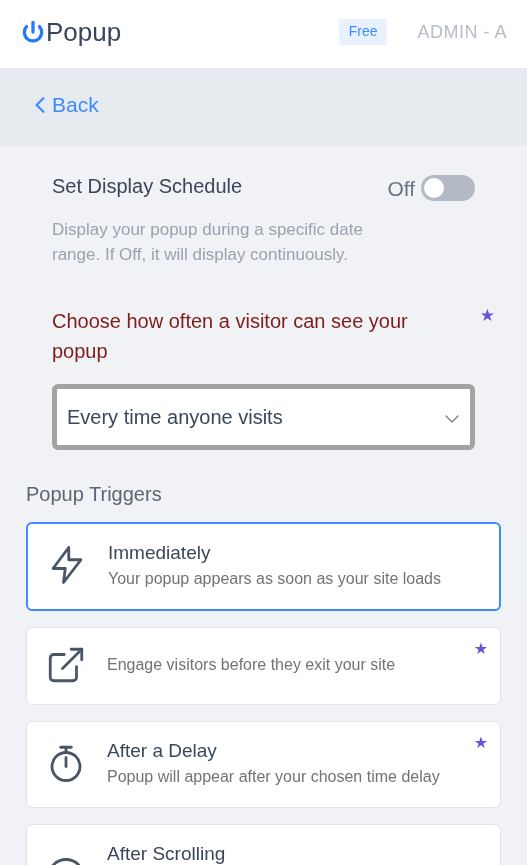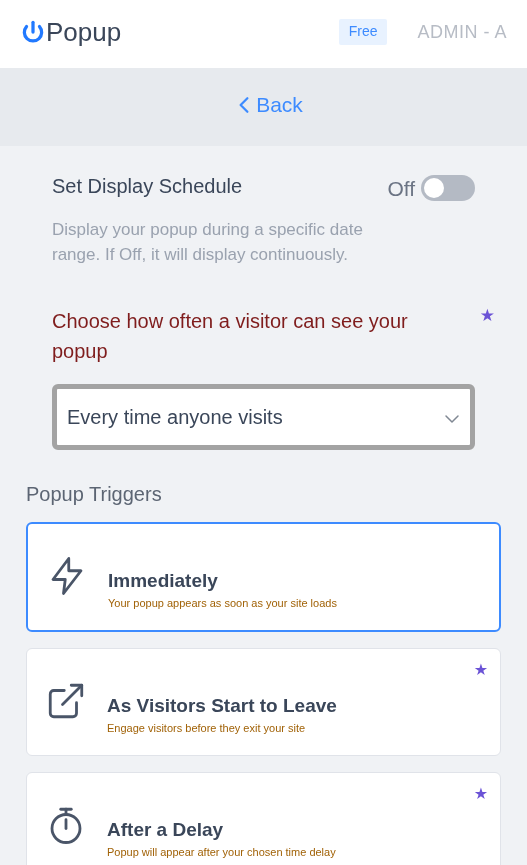--- a/index.html
+++ b/index.html
@@ -46,21 +46,20 @@
     white-space: nowrap;
   }
 
   
   .page-header {
     background: #e7eaee;
     padding: 22px 20px 26px 34px;
     display: flex;
     align-items: center;
     gap: 40px;
-    flex-direction: column;
   }
   .back-link {
     display: flex; align-items: center; gap: 6px;
     color: #3d8bff;
     font-size: 21px;
     font-weight: 400;
     cursor: pointer;
   }
   .back-link svg { width: 12px; height: 18px; color:#3d8bff; }
   .page-title {
@@ -156,28 +155,27 @@
   .trigger-icon {
     width: 42px; height: 42px;
     color:#4a5568;
     flex-shrink:0;
     display:flex; align-items:center; justify-content:center;
   }
   .trigger-icon svg { width: 100%; height: 100%; }
   .trigger-body { flex:1; }
   .trigger-title {
     font-size: 19px;
-    font-weight: 700;
+    font-weight: 400;
     color: #3a4659;
     margin-bottom: 2px;
-    margin-top: 28px;
   }
   .trigger-desc {
-    font-size: 11px;
-    color: #a16207;
+    font-size: 16px;
+    color: #737373;
   }
   .card-star {
     position:absolute; right:12px; top:10px;
     color:#6b53d6; font-size:16px;
   }
 </style>
 </head>
 <body>
 
 <div class="appbar">
@@ -247,21 +245,20 @@
   <div class="trigger-card">
     <span class="card-star">★</span>
     <span class="trigger-icon">
       <svg viewBox="0 0 24 24" fill="none" stroke="currentColor" stroke-width="1.6" stroke-linecap="round" stroke-linejoin="round">
         <path d="M18 13v6a2 2 0 0 1-2 2H5a2 2 0 0 1-2-2V8a2 2 0 0 1 2-2h6"></path>
         <polyline points="15,3 21,3 21,9"></polyline>
         <line x1="10" y1="14" x2="21" y2="3"></line>
       </svg>
     </span>
     <div class="trigger-body">
-      <div class="trigger-title">As Visitors Start to Leave</div>
       <div class="trigger-desc">Engage visitors before they exit your site</div>
     </div>
   </div>
 
   <div class="trigger-card">
     <span class="card-star">★</span>
     <span class="trigger-icon">
       <svg viewBox="0 0 24 24" fill="none" stroke="currentColor" stroke-width="1.6" stroke-linecap="round" stroke-linejoin="round">
         <circle cx="12" cy="14" r="8"></circle>
         <line x1="12" y1="14" x2="12" y2="9"></line>

